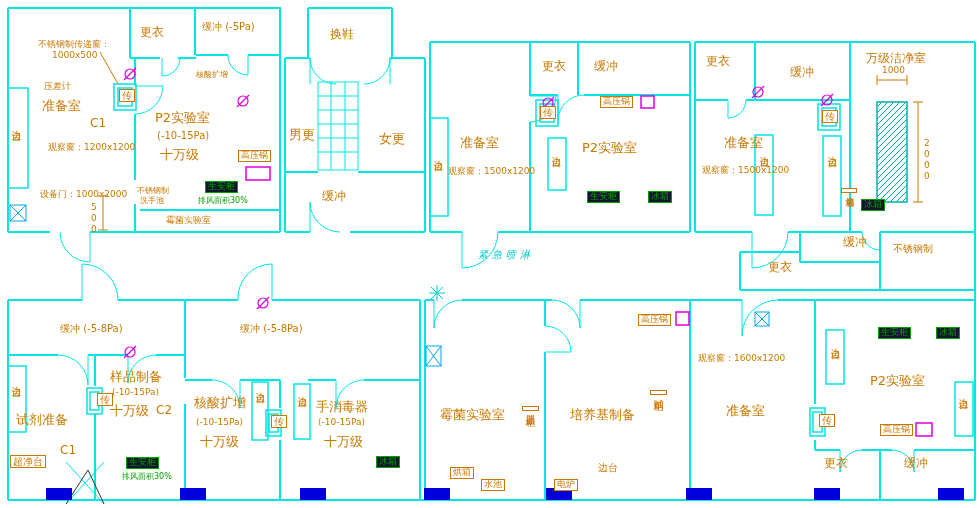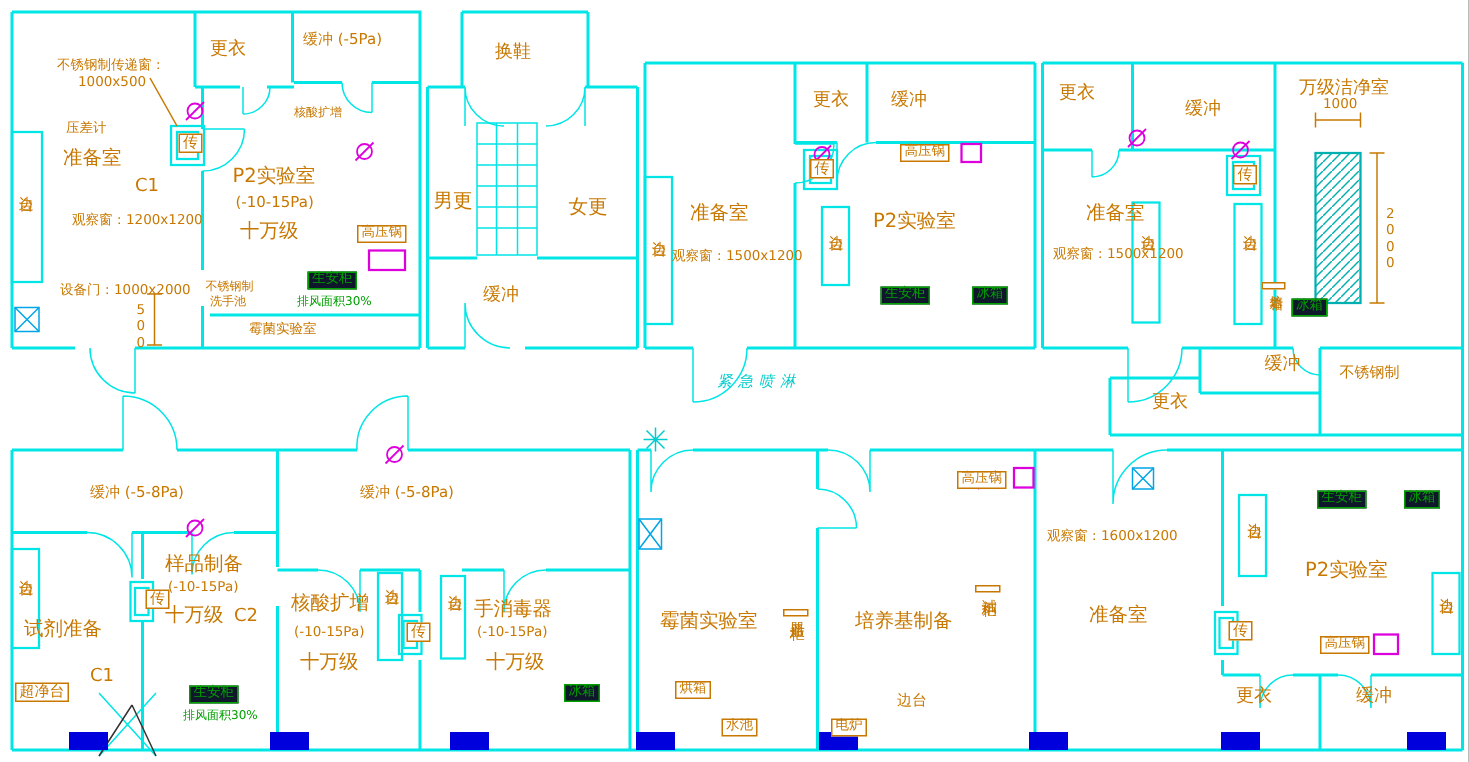--- a/index.html
+++ b/index.html
@@ -271,21 +271,21 @@
   <div class="lbl v" style="left:255px;top:384px">边台</div>
   <div class="lbl bx" style="left:271px;top:415px">传</div>
   <div class="lbl v" style="left:297px;top:388px">边台</div>
   <div class="lbl big" style="left:316px;top:400px">手消毒器</div>
   <div class="lbl sm" style="left:318px;top:418px">(-10-15Pa)</div>
   <div class="lbl big" style="left:324px;top:435px">十万级</div>
   <div class="lbl gbx sm" style="left:376px;top:456px">冰箱</div>
 
   <div class="lbl big" style="left:440px;top:408px">霉菌实验室</div>
   <div class="lbl bx v" style="left:522px;top:406px">器皿柜</div>
-  <div class="lbl bx sm" style="left:450px;top:454px">烘箱</div>
+  <div class="lbl bx sm" style="left:450px;top:467px">烘箱</div>
   <div class="lbl bx sm" style="left:481px;top:479px">水池</div>
   <div class="lbl big" style="left:570px;top:408px">培养基制备</div>
   <div class="lbl bx v" style="left:650px;top:390px">试剂柜</div>
   <div class="lbl bx sm" style="left:554px;top:479px">电炉</div>
   <div class="lbl bx sm" style="left:638px;top:314px">高压锅</div>
   <div class="lbl" style="left:598px;top:462px">边台</div>
 
   <div class="lbl sm" style="left:698px;top:354px">观察窗：1600x1200</div>
   <div class="lbl big" style="left:726px;top:404px">准备室</div>
   <div class="lbl v" style="left:830px;top:340px">边台</div>

